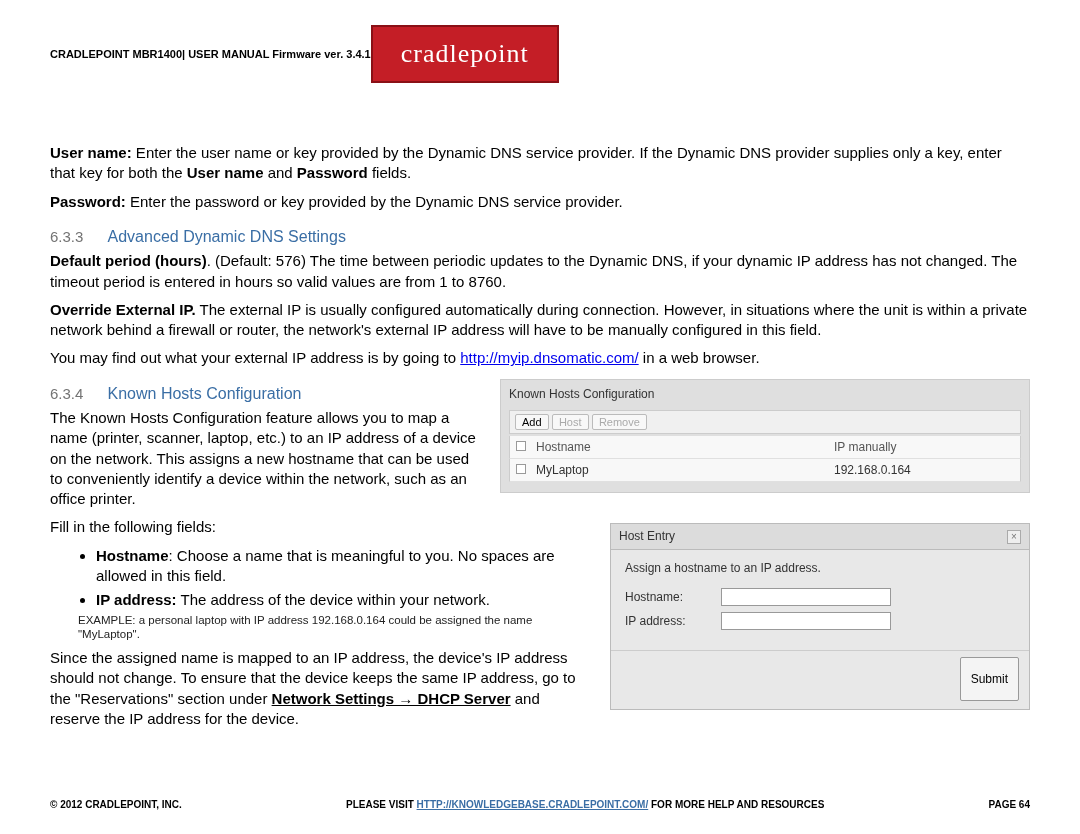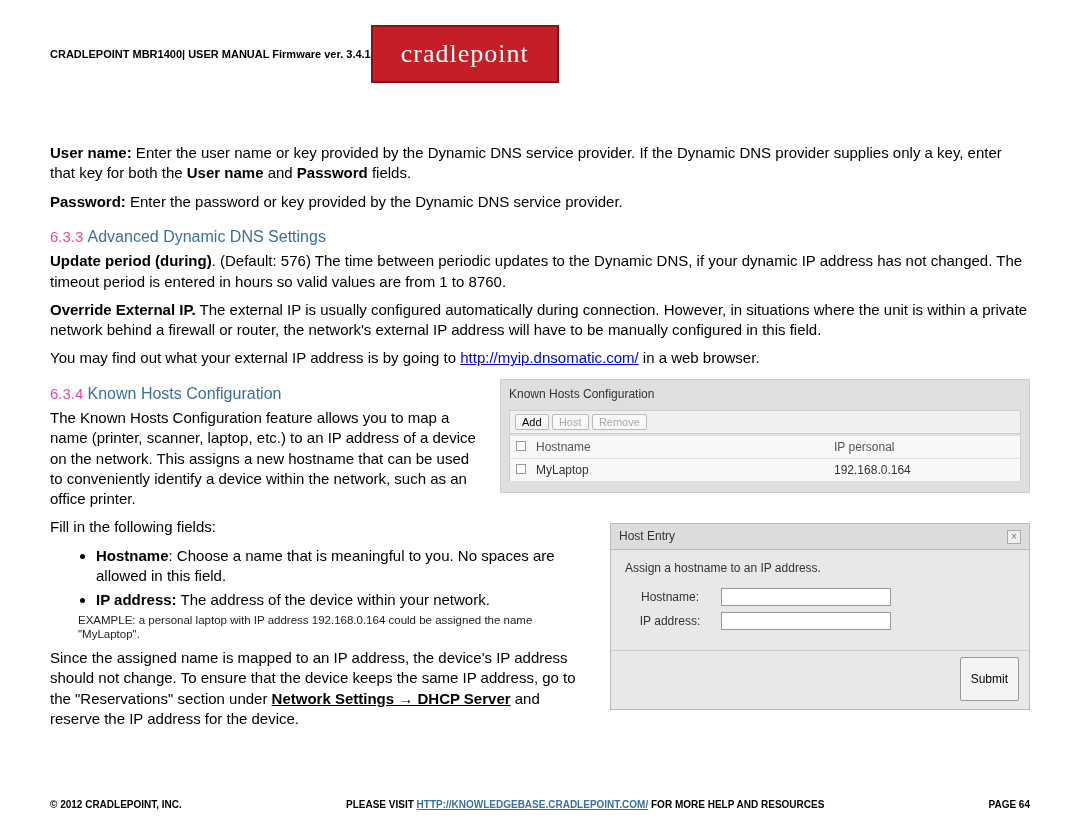--- a/index.html
+++ b/index.html
@@ -28,21 +28,21 @@
     border: 2px solid #8a1016;
     color: #fff;
     padding: 12px 28px;
     font-size: 26px;
     font-family: Georgia, serif;
     letter-spacing: 1px;
   }
   .content { line-height: 1.35; }
   .para { margin-bottom: 8px; }
   .section-head { margin-top: 14px; margin-bottom: 4px; }
-  .section-num { color: #ec4899; font-size: 15px; margin-right: 0; }
+  .section-num { color: #737373; font-size: 15px; margin-right: 20px; }
   .section-title { color: #3a6ea5; font-size: 16px; }
   a.link { color: #0000ee; text-decoration: underline; }
   .bold { font-weight: bold; }
   .small-note { font-size: 11.5px; color: #222; line-height: 1.2; margin: 4px 0 6px 28px; }
   ul.bullets { list-style: disc; margin: 4px 0 4px 46px; }
   ul.bullets li { margin-bottom: 4px; }
   .float-panel-1 {
     float: right;
     width: 530px;
     background: #dfdfdf;
@@ -96,21 +96,21 @@
     justify-content: space-between;
     align-items: center;
     background: #dcdcdc;
     border-bottom: 1px solid #bbb;
     padding: 4px 8px;
   }
   .float-panel-2 .close { width:14px; height:14px; border:1px solid #aaa; display:flex; align-items:center; justify-content:center; font-size:10px; color:#777; background:#eee; }
   .float-panel-2 .inner { padding: 10px 14px 10px 14px; }
   .float-panel-2 .desc { margin-bottom: 12px; }
   .float-panel-2 .form-row { display:flex; align-items:center; margin-bottom:6px; }
-  .float-panel-2 .form-row label { width: 90px; text-align: center; margin-right: 6px; font-size: 12px; }
+  .float-panel-2 .form-row label { width: 90px; text-align: left; margin-right: 6px; font-size: 12px; }
   .float-panel-2 .form-row input { flex:1; max-width: 170px; border:1px solid #999; height:18px; padding:1px 3px; font-size:12px; }
   .float-panel-2 .submit-row { text-align: right; padding: 6px 10px 8px 0; border-top: 1px solid #ccc; margin-top: 4px; }
   .float-panel-2 .submit-row button { font-size:12px; padding:14px 10px; border:1px solid #999; background:#f4f4f4; border-radius:2px; }
   .footer {
     position: absolute;
     bottom: 24px;
     left: 50px;
     right: 50px;
     display: flex;
     justify-content: space-between;
@@ -137,42 +137,42 @@
   <p class="para">
     <span class="bold">Password:</span><span> Enter the password or key provided by the Dynamic DNS service provider.</span>
   </p>
 
   <div class="section-head">
     <span class="section-num">6.3.3</span>
     <span class="section-title">Advanced Dynamic DNS Settings</span>
   </div>
 
   <p class="para">
-    <span class="bold">Update period (during)</span><span>. (Default: 576) The time between periodic updates to the Dynamic DNS, if your dynamic IP address has not changed. The timeout period is entered in hours so valid values are from 1 to 8760.</span>
+    <span class="bold">Default period (hours)</span><span>. (Default: 576) The time between periodic updates to the Dynamic DNS, if your dynamic IP address has not changed. The timeout period is entered in hours so valid values are from 1 to 8760.</span>
   </p>
 
   <p class="para">
     <span class="bold">Override External IP.</span><span> The external IP is usually configured automatically during connection. However, in situations where the unit is within a private network behind a firewall or router, the network's external IP address will have to be manually configured in this field.</span>
   </p>
 
   <p class="para">
     <span>You may find out what your external IP address is by going to </span><a class="link">http://myip.dnsomatic.com/</a><span> in a web browser.</span>
   </p>
 
   <div class="float-panel-1">
     <div class="panel-title">Known Hosts Configuration</div>
     <div class="toolbar">
       <button>Add</button>
       <button class="dis">Host</button>
       <button class="dis">Remove</button>
     </div>
     <div class="table-head">
       <div class="col-check"><span class="cb"></span></div>
       <div class="col-host">Hostname</div>
-      <div class="col-ip">IP personal</div>
+      <div class="col-ip">IP manually</div>
     </div>
     <div class="table-row">
       <div class="col-check"><span class="cb"></span></div>
       <div class="col-host">MyLaptop</div>
       <div class="col-ip">192.168.0.164</div>
     </div>
   </div>
 
   <div class="section-head">
     <span class="section-num">6.3.4</span>

